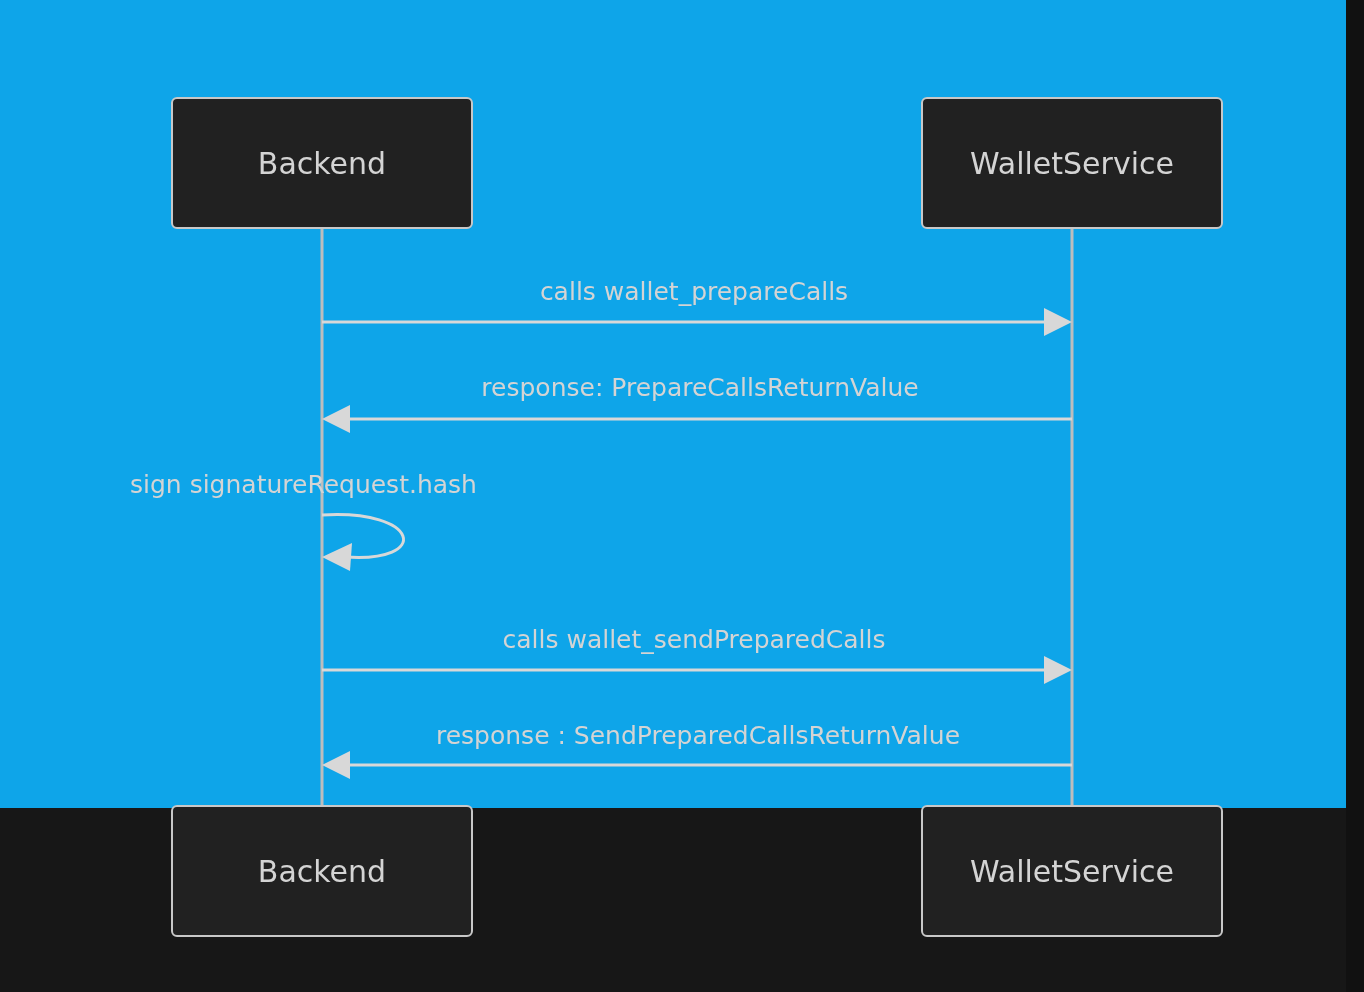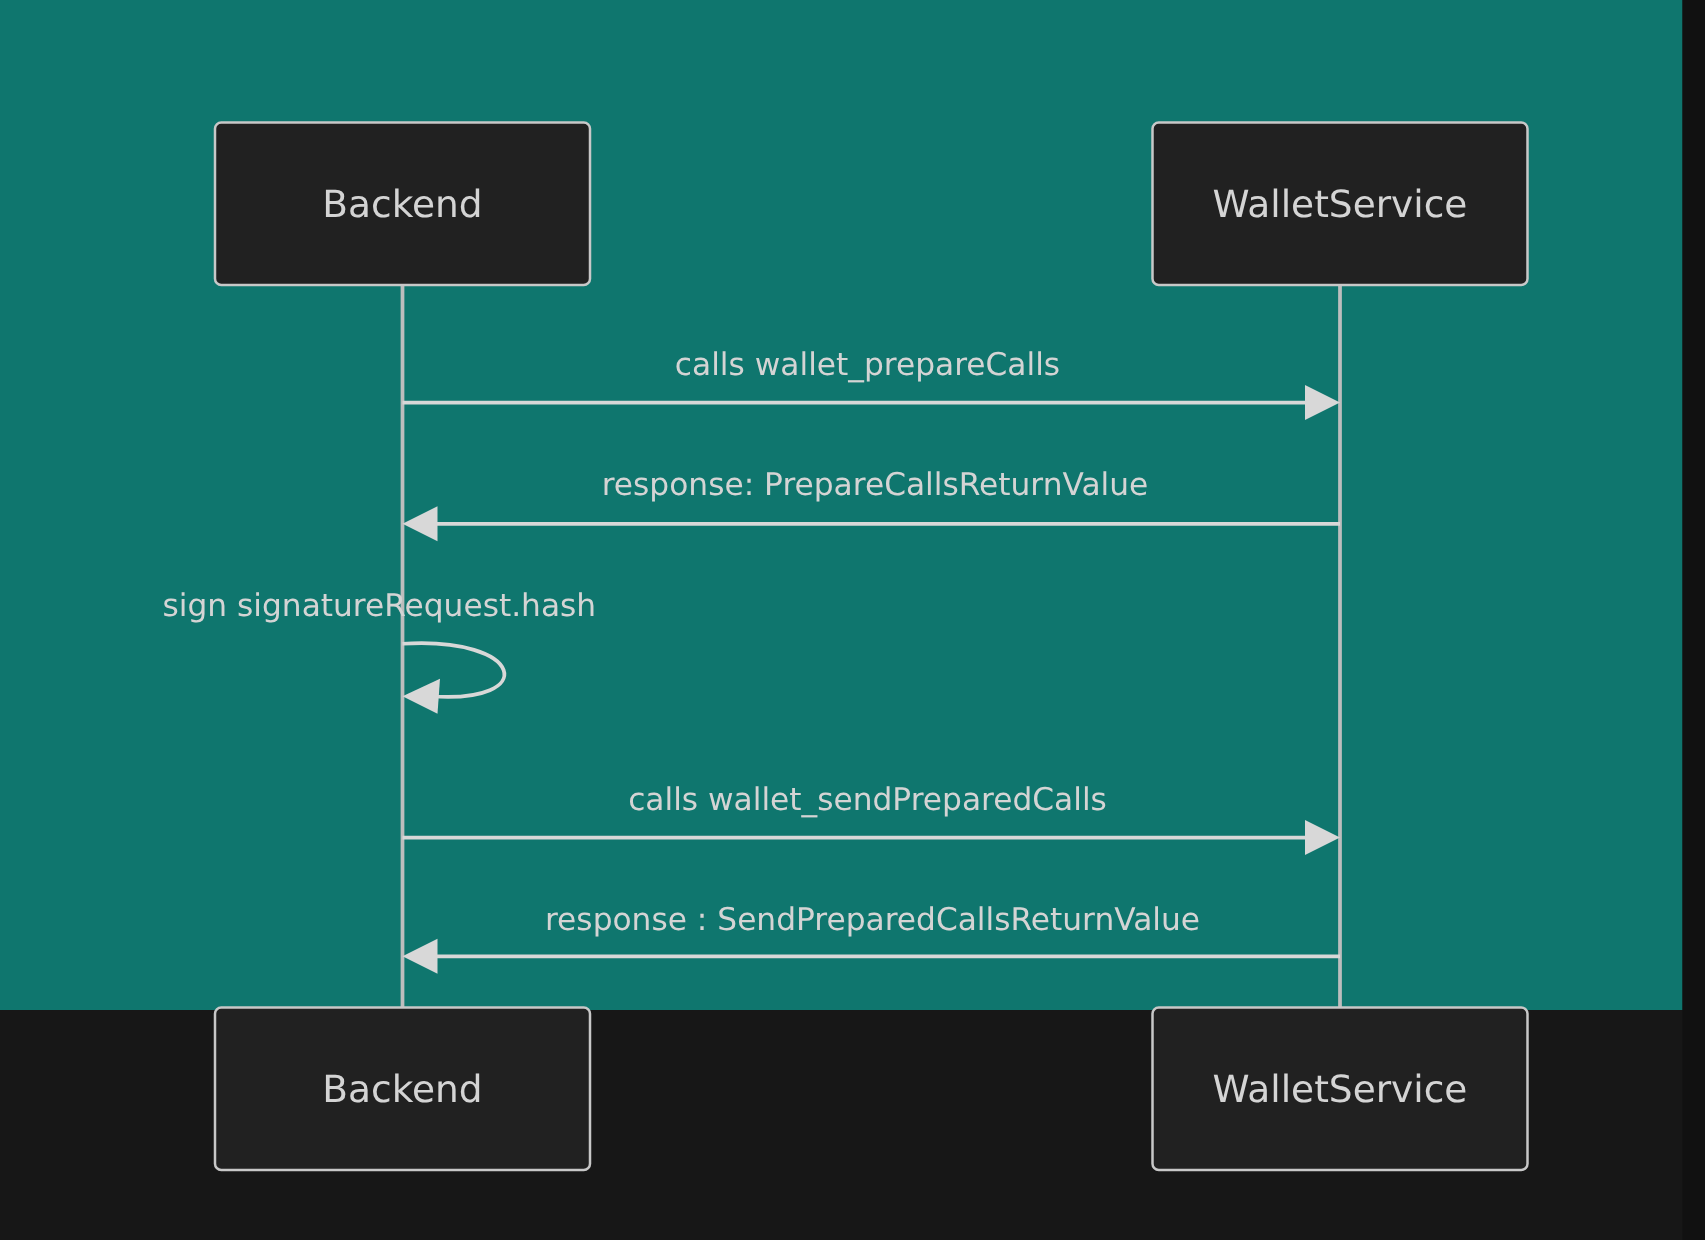--- a/index.html
+++ b/index.html
@@ -13,21 +13,21 @@
     height: 992px;
     overflow: hidden;
     font-family: "DejaVu Sans", sans-serif;
   }
   #diagram-canvas {
     position: absolute;
     left: 0;
     top: 0;
     width: 1346px;
     height: 808px;
-    background: #0f766e;
+    background: #0ea5e9;
   }
   #page-edge {
     position: absolute;
     left: 1346px;
     top: 0;
     width: 18px;
     height: 992px;
     background: #111111;
   }
   svg {

